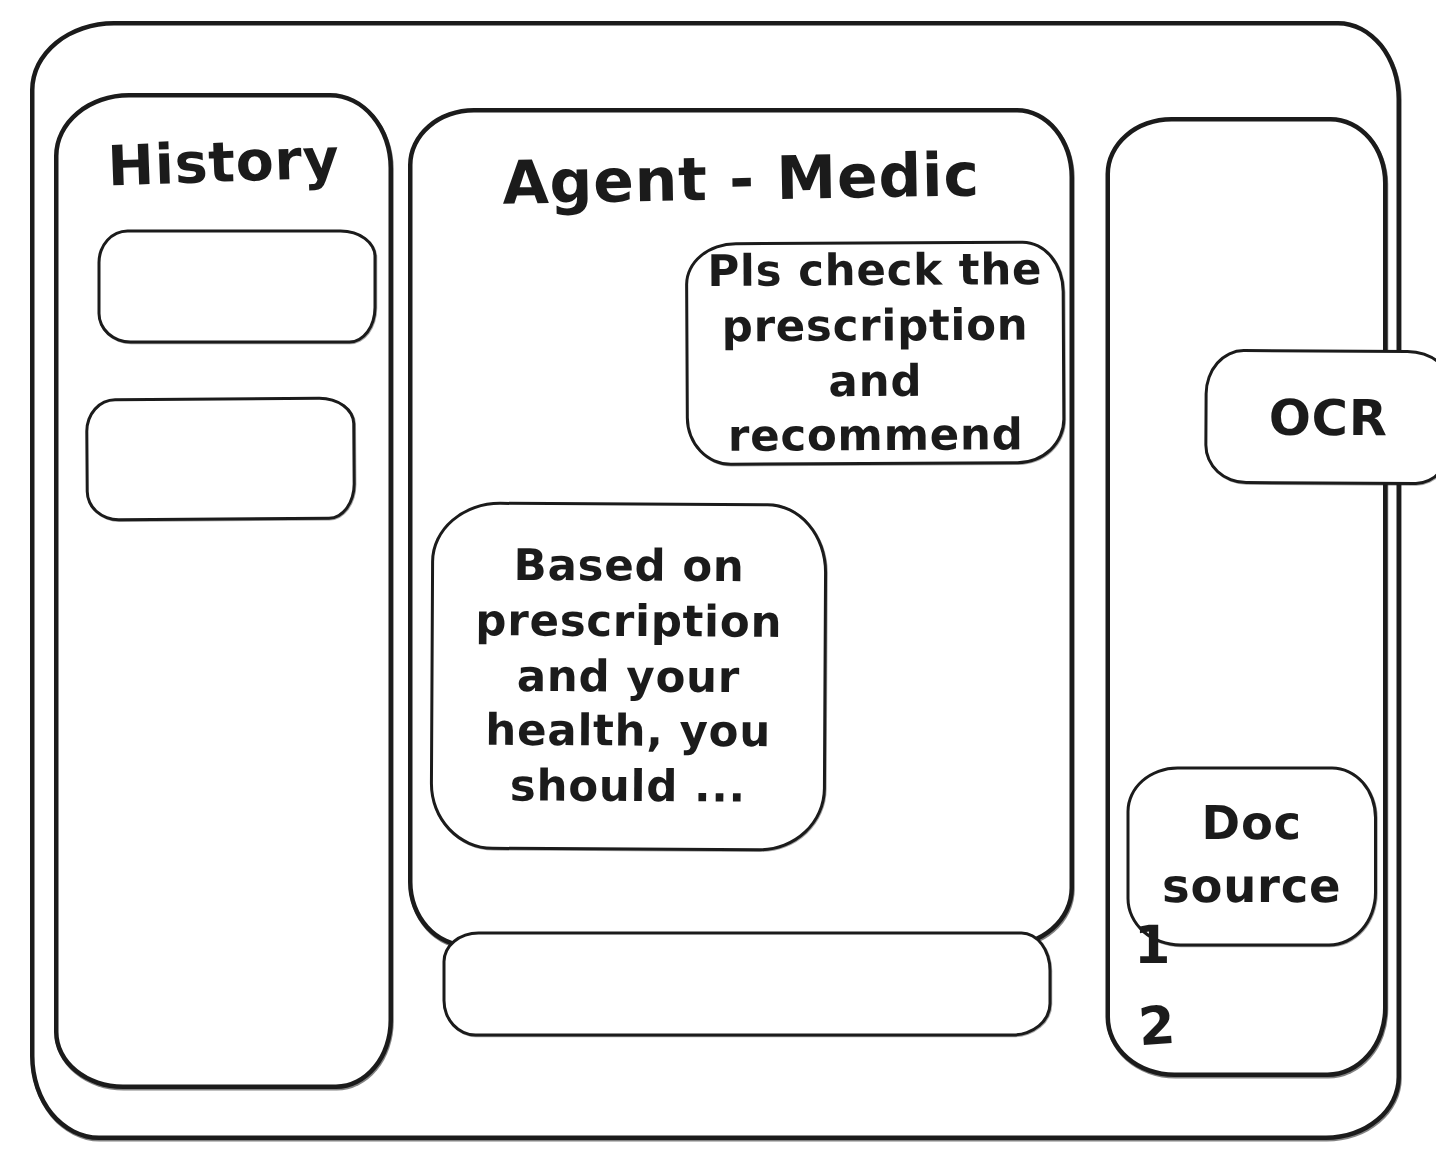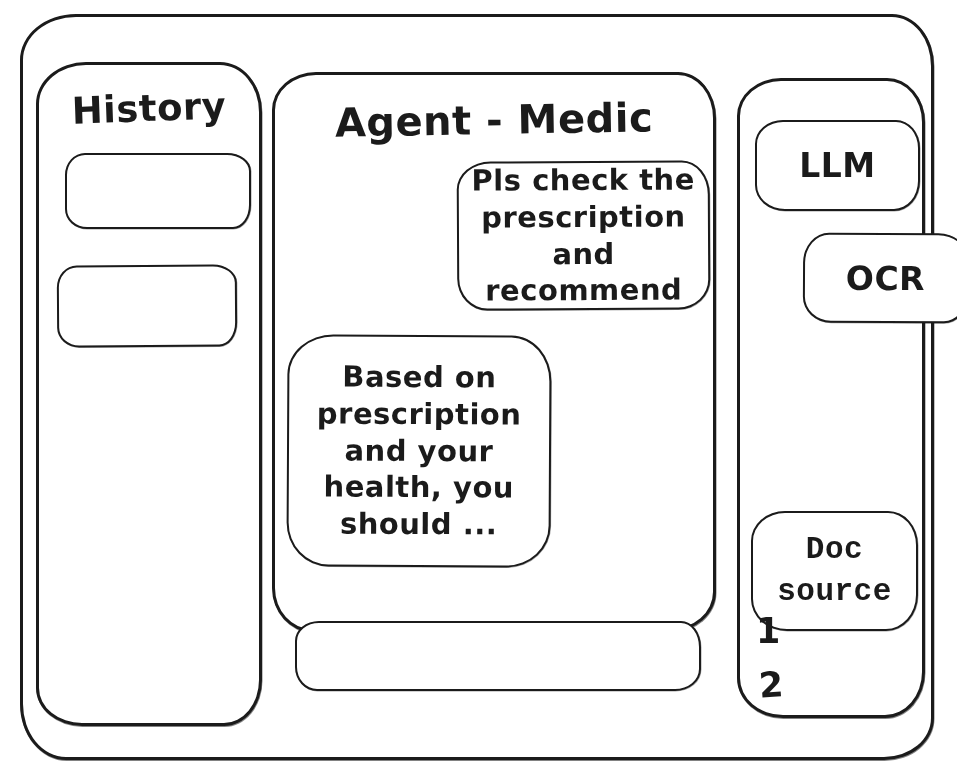--- a/index.html
+++ b/index.html
@@ -107,21 +107,21 @@
     cursor: pointer;
   }
   #tool-llm    { left: 15px; top: 39px;  width: 165px; height: 91px;
                  border-radius: 28px 24px 26px 30px / 24px 28px 30px 26px; }
   #tool-ocr    { left: 15px; top: 152px; width: 165px; height: 90px;
                  border-radius: 26px 30px 24px 28px / 30px 24px 28px 26px; transform: rotate(0.3deg); margin-left: 48px; }
   #tool-params { left: 7px;  top: 317px; width: 168px; height: 75px;
                  border-radius: 22px 26px 20px 24px / 26px 20px 24px 22px; font-size: 31px; }
   #tool-doc    { left: 11px; top: 430px; width: 167px; height: 120px;
                  border-radius: 34px 30px 32px 36px / 30px 34px 36px 32px;
-                 font-size: 31px; line-height: 1.35; font-family: Liberation Mono, monospace; }
+                 font-size: 31px; line-height: 1.35; }
   .doc-source-item {
     font-size: 35px;
     cursor: pointer;
   }
   #doc-item-1 { left: 16px; top: 530px; }
   #doc-item-2 { left: 19px; top: 584px; transform: rotate(-4deg); }
 </style>
 </head>
 <body>
 
@@ -153,23 +153,20 @@
 prescription
 and your
 health, you
 should ...</span>
   </div>
 
   <input class="abs sketch-thin" id="message-input" value="" style="">
 </div>
 
 <div class="abs sketch" id="tools-panel">
-  <div class="abs sketch-thin hand center-flex tool-button" id="tool-llm">
-    <span>LLM</span>
-  </div>
 
   <div class="abs sketch-thin hand center-flex tool-button" id="tool-ocr">
     <span>OCR</span>
   </div>
 
 
   <div class="abs sketch-thin hand center-flex tool-button pre" id="tool-doc">
     <span class="pre">Doc
 source</span>
   </div>

